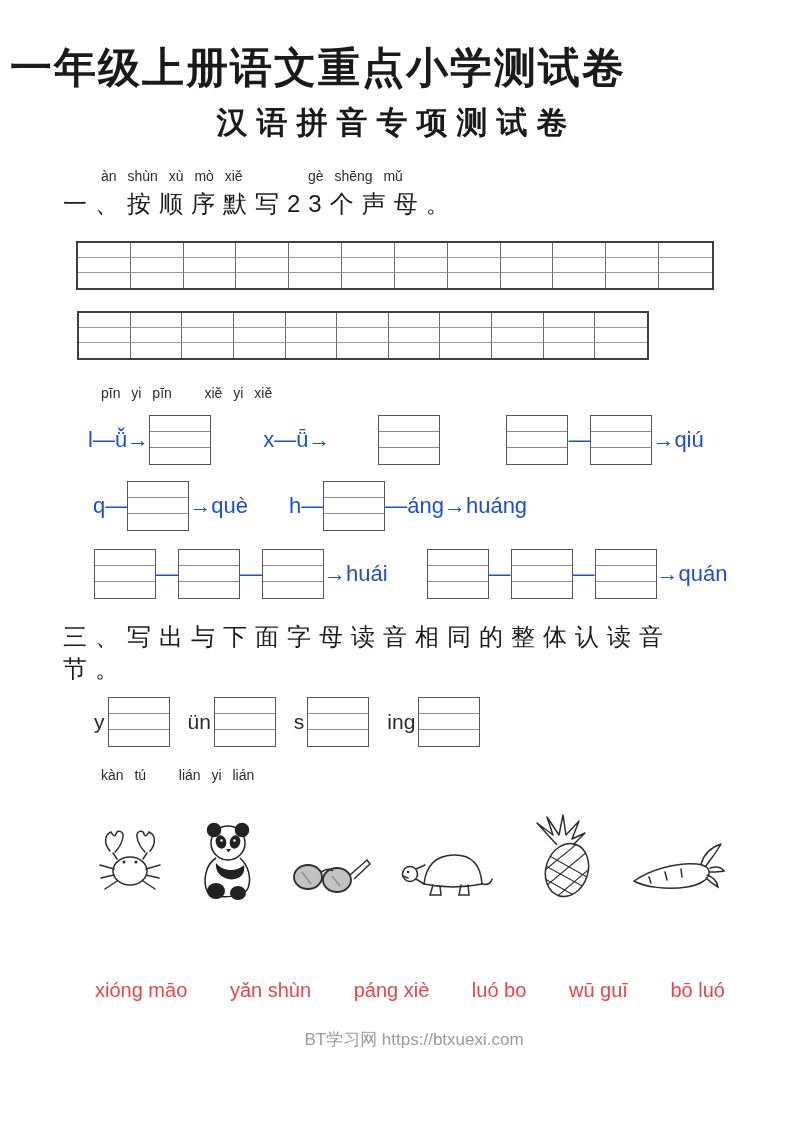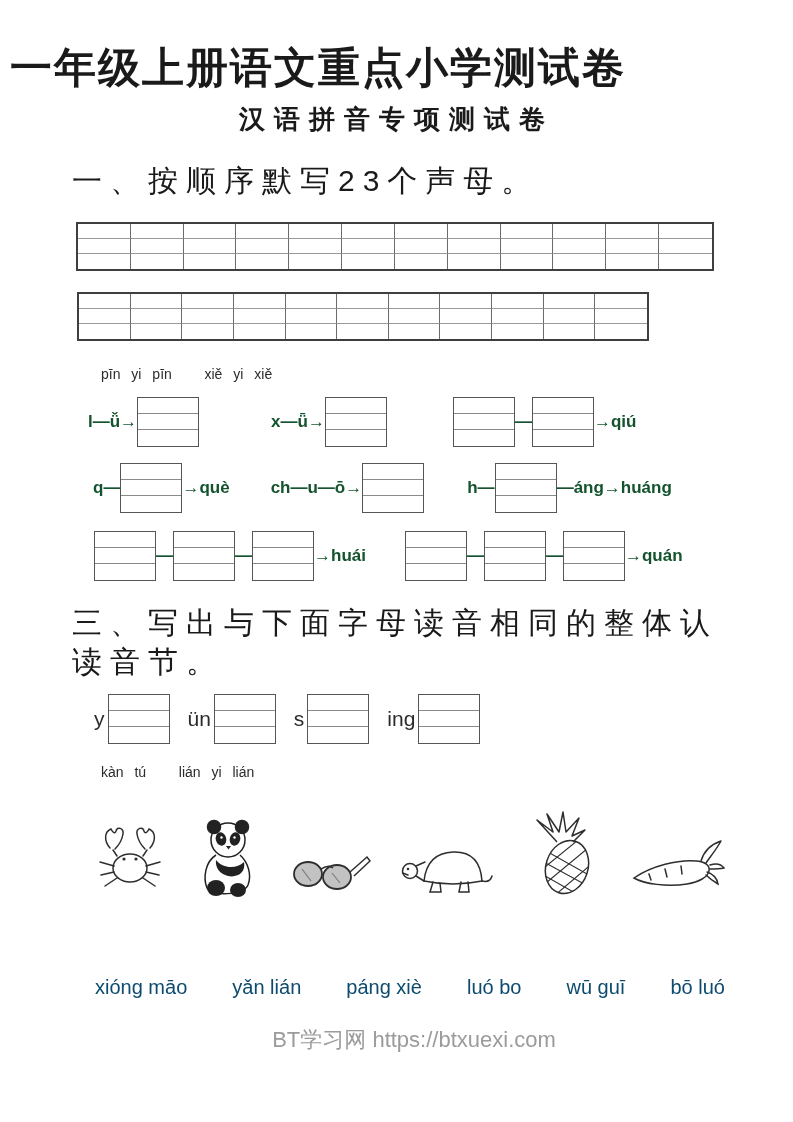--- a/index.html
+++ b/index.html
@@ -11,90 +11,91 @@
   .page { width:793px; height:1122px; position:relative; }
   .content { padding:0 60px 0 63px; }
 
   .title {
     margin:44px 10px 0; text-align:left;
     font-size:42px; font-weight:900; letter-spacing:2px; line-height:1.15;
   }
   .subtitle {
     margin:10px 0 0; text-align:center;
     font-family:"Liberation Serif","DejaVu Serif",serif;
-    font-size:26px; font-weight:700; letter-spacing:9px;
+    font-size:31px; font-weight:700; letter-spacing:9px;
   }
 
   .sec-pinyin {
     white-space:pre; font-size:14px; color:#2b2b2b;
     margin:0 0 2px 38px; word-spacing:7px; line-height:1.25;
   }
-  .sec-heading { font-size:30px; margin:9px; font-weight:500; letter-spacing:8px; line-height:1.3; }
+  .sec-heading { font-size:24px; margin:0; font-weight:500; letter-spacing:8px; line-height:1.3; }
   .sec-heading.tight { letter-spacing:4px; }
 
   #sec1 { margin-top:24px; }
   .pgrid { display:grid; border:2px solid #3f3f3f; background:#fff; }
   #grid1 { margin:22px 0 0 13px; width:638px; }
   #grid2 { margin:21px 0 0 14px; width:572px; }
   .g-cell { height:15px; border-right:1px solid #6b6b6b; border-bottom:1px solid #9a9a9a; }
   .g-cell.last-col { border-right:none; }
   .g-cell.last-row { border-bottom:none; }
 
   #sec2 { margin-top:25px; }
   .s2-row { display:flex; align-items:center; }
   #s2-row1 { margin-top:13px; }
   #s2-row2 { margin-top:16px; }
   #s2-row3 { margin-top:18px; }
   .s2-item { display:flex; align-items:center; }
   #s2-row1 .s2-item:nth-child(1){ margin-left:25px; }
-  #s2-row1 .s2-item:nth-child(2){ margin-left:72px; }
+  #s2-row1 .s2-item:nth-child(2){ margin-left:52px;gap:48px; }
   #s2-row1 .s2-item:nth-child(3){ margin-left:66px; }
   #s2-row2 .s2-item:nth-child(1){ margin-left:30px; }
   #s2-row2 .s2-item:nth-child(2){ margin-left:41px; }
   #s2-row2 .s2-item:nth-child(3){ margin-left:43px; }
   #s2-row3 .s2-item:nth-child(1){ margin-left:31px; }
   #s2-row3 .s2-item:nth-child(2){ margin-left:39px; }
-  .spell-text { font-size:17px; color:#14532d; white-space:pre;font-weight:bold; }
+  .spell-text { font-size:22px; color:#1d4ed8; white-space:pre; }
 
   .pbox { width:62px; border:1.5px solid #555; background:#fff; }
   .pbox-row { height:16px; border-bottom:1px solid #8a8a8a; }
   .pbox-row:last-child { border-bottom:none; }
 
   #sec3 { margin-top:22px; }
   #s3-row { display:flex; align-items:center; margin:13px 0 0 31px; gap:18px; }
   .s3-item { display:flex; align-items:center; }
   .s3-label { font-size:21px; color:#2b2b2b; margin-right:3px; }
 
   #sec4 { margin-top:20px; }
   #images-row {
     display:flex; justify-content:space-between; align-items:flex-end;
     margin:24px 0 0 32px; width:630px; height:95px;
   }
   .pic { display:flex; align-items:flex-end; }
   #words-row {
     display:flex; justify-content:space-between;
-    margin:76px 0 0 32px; width:630px; font-size:20px; color:#0c4a6e;
+    margin:76px 0 0 32px; width:630px; font-size:20px; color:#ef4444;
   }
 
   .footer {
     margin-top:26px; text-align:center; padding-left:32px;
-    color:#9b9b9b; font-size:22px;
+    color:#9b9b9b; font-size:17px;
   }
   svg { display:block; }
 </style>
 </head>
 <body>
 
 <div class="page">
   <h1 class="title">一年级上册语文重点小学测试卷</h1>
   <h2 class="subtitle">汉语拼音专项测试卷</h2>
 
   <div class="content">
 
     <div id="sec1">
+      <div class="sec-pinyin">àn shùn xù mò xiě      gè shēng mǔ</div>
       <div class="sec-heading">一、按顺序默写23个声母。</div>
       <div id="grid1" class="pgrid" style="grid-template-columns: repeat(12, 1fr);">
           <div class="g-cell"></div>
           <div class="g-cell"></div>
           <div class="g-cell"></div>
           <div class="g-cell"></div>
           <div class="g-cell"></div>
           <div class="g-cell"></div>
           <div class="g-cell"></div>
           <div class="g-cell"></div>
@@ -200,28 +201,20 @@
         </div>
       <div id="s2-row2" class="s2-row">
           <div class="s2-item">
             <span class="spell-text">q—</span>
             <div class="pbox">
               <div class="pbox-row"></div>
               <div class="pbox-row"></div>
               <div class="pbox-row"></div>
             </div>
             <span class="spell-text">→què</span>
-          </div>
-          <div class="s2-item">
-            <span class="spell-text">ch—u—ō→</span>
-            <div class="pbox">
-              <div class="pbox-row"></div>
-              <div class="pbox-row"></div>
-              <div class="pbox-row"></div>
-            </div>
           </div>
           <div class="s2-item">
             <span class="spell-text">h—</span>
             <div class="pbox">
               <div class="pbox-row"></div>
               <div class="pbox-row"></div>
               <div class="pbox-row"></div>
             </div>
             <span class="spell-text">—áng→huáng</span>
           </div>
@@ -392,21 +385,21 @@
               <path d="M50 28 l1 8"></path>
             <path d="M70 23 C73 13 81 6 90 3 C85 12 79 19 75 25" stroke-linejoin="round"></path>
             <path d="M79 27 C85 25 90 26 93 30 C88 31 83 31 79 31"></path>
             <path d="M76 34 C82 36 86 40 87 46 C82 43 78 40 75 37"></path>
           </svg>
         </div>
       </div>
 
       <div id="words-row">
           <span class="word">xióng māo</span>
-          <span class="word">yǎn lián</span>
+          <span class="word">yǎn shùn</span>
           <span class="word">páng xiè</span>
           <span class="word">luó bo</span>
           <span class="word">wū guī</span>
           <span class="word">bō luó</span>
         </div>
     </div>
 
     <div class="footer">BT学习网 https://btxuexi.com</div>
   </div>
 </div>

